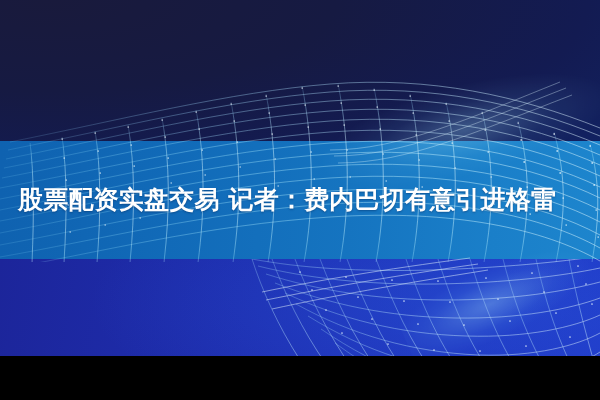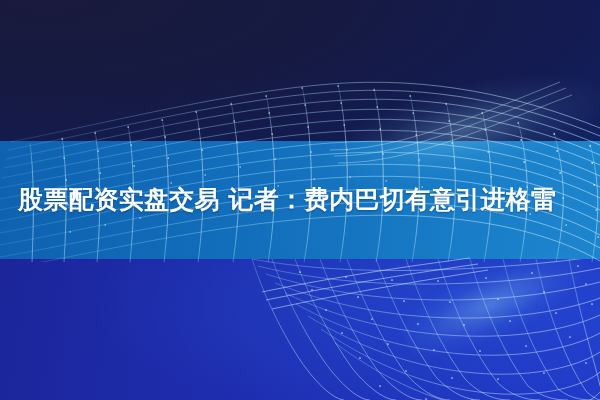--- a/index.html
+++ b/index.html
@@ -3,21 +3,21 @@
 <meta charset="utf-8">
 <style>
   html, body {
     margin: 0;
     padding: 0;
     background: #000;
   }
   .banner {
     position: relative;
     width: 600px;
-    height: 400px;
+    height: 356px;
     overflow: hidden;
     font-family: "DejaVu Sans", "Liberation Sans", sans-serif;
     background: #0f172a;
   }
 
   
   .bg-base {
     position: absolute;
     inset: 0;
     background:

